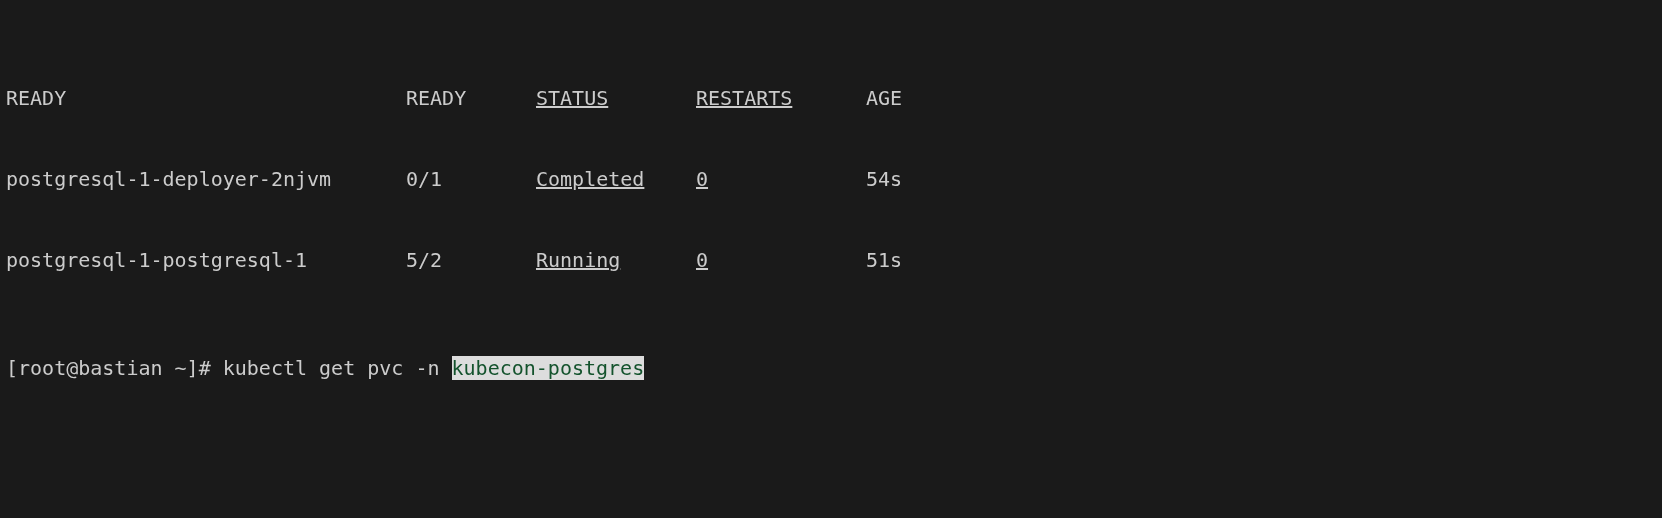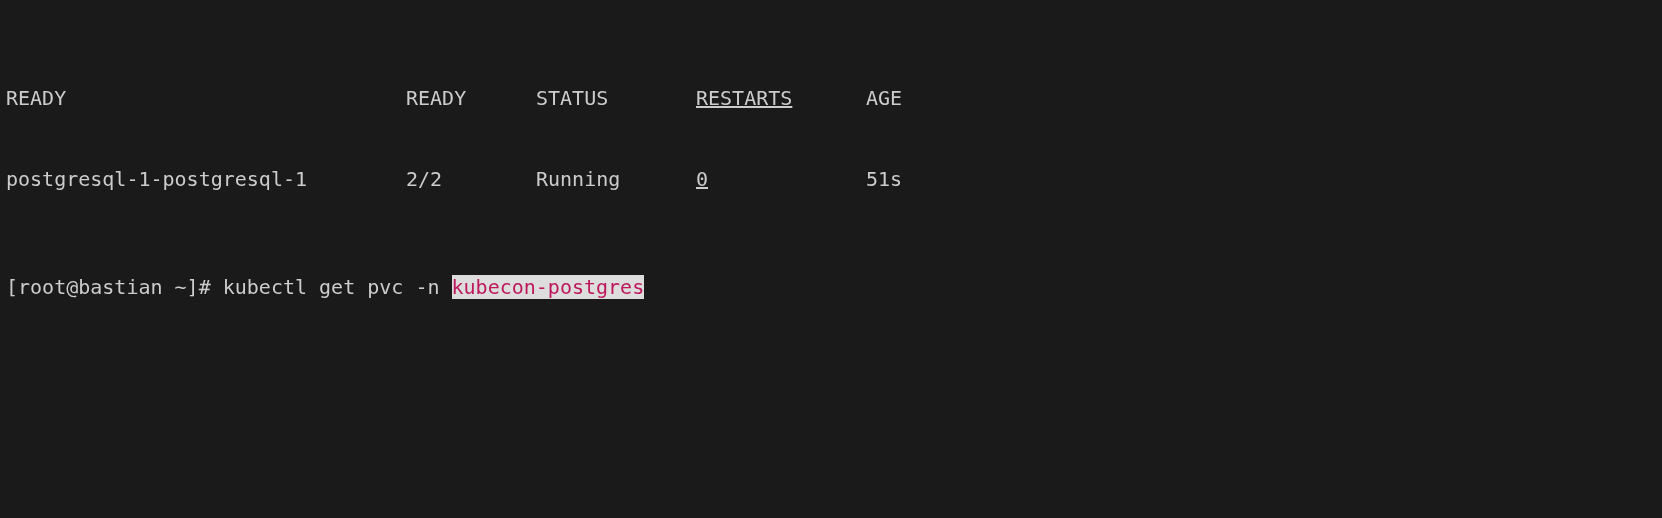--- a/index.html
+++ b/index.html
@@ -10,35 +10,36 @@
     font-family:"DejaVu Sans Mono","Liberation Mono",Consolas,monospace;
     font-size:20px;
     line-height:1.35;
     width:1662px;
   }
   .term{
     padding:4px 6px 10px 6px;
     white-space:pre;
   }
   .line{display:block;}
-  .sel{background:#dddddd;color:#be185d;}
+  .sel{background:#dddddd;color:#14532d;}
   .row{display:block;}
   .c1{display:inline-block;width:400px;}
   .c2{display:inline-block;width:130px;}
-  .c3{display:inline-block;width:160px;}
+  .c3{display:inline-block;width:160px;text-decoration:underline;}
   .c4{display:inline-block;width:170px;text-decoration:underline;}
   .c5{display:inline-block;width:100px;}
 </style>
 </head>
 <body>
 
 <div class="term">
 
   <span class="row"><span class="c1">READY</span><span class="c2">READY</span><span class="c3">STATUS</span><span class="c4">RESTARTS</span><span class="c5">AGE</span></span>
-  <span class="row"><span class="c1">postgresql-1-postgresql-1</span><span class="c2">2/2</span><span class="c3">Running</span><span class="c4">0</span><span class="c5">51s</span></span>
+  <span class="row"><span class="c1">postgresql-1-deployer-2njvm</span><span class="c2">0/1</span><span class="c3">Completed</span><span class="c4">0</span><span class="c5">54s</span></span>
+  <span class="row"><span class="c1">postgresql-1-postgresql-1</span><span class="c2">5/2</span><span class="c3">Running</span><span class="c4">0</span><span class="c5">51s</span></span>
 
   <span class="line"><span>[root@bastian ~]# </span><span>kubectl get pvc -n </span><span class="sel">kubecon-postgres</span></span>
 
   
   
 
   
   
   
   

